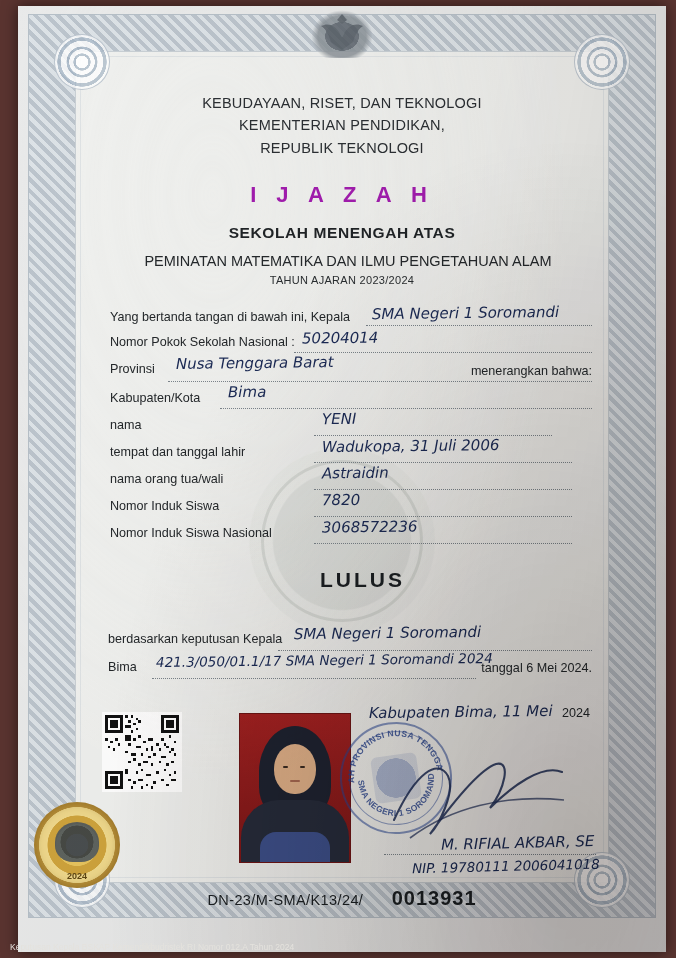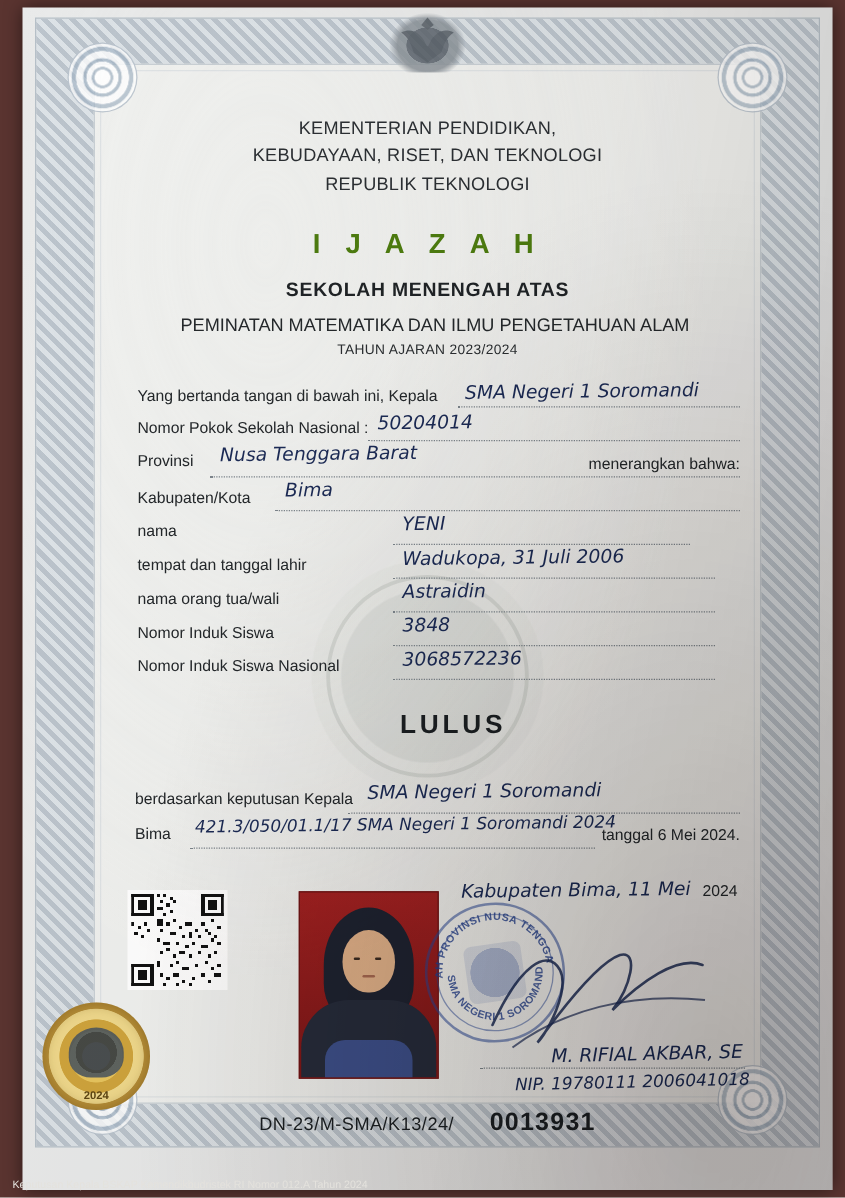--- a/index.html
+++ b/index.html
@@ -72,21 +72,21 @@
   }
 
   .content{position:absolute;left:0;right:0;top:0;bottom:0;}
 
   .ministry{
     position:absolute;left:0;right:0;top:86px;text-align:center;
     font-size:14.5px;color:#2b2f33;line-height:1.55;letter-spacing:.2px;
   }
   .ijazah{
     position:absolute;left:0;right:0;top:176px;text-align:center;
-    font-size:22px;font-weight:bold;letter-spacing:7px;color:#4d7c0f;
+    font-size:22px;font-weight:bold;letter-spacing:7px;color:#a21caf;
   }
   .level{
     position:absolute;left:0;right:0;top:218px;text-align:center;
     font-size:15.5px;font-weight:bold;color:#1f2326;letter-spacing:.6px;
   }
   .major{
     position:absolute;left:0;right:0;top:247px;text-align:center;
     font-size:14.5px;color:#24282b;padding-left:12px;
   }
   .year{
@@ -249,22 +249,22 @@
     </svg>
   </div>
 
   <div class="watermark">
     <div class="wm-inner"></div>
   </div>
 
   <div class="content">
 
     <div class="ministry">
+      <div>KEBUDAYAAN, RISET, DAN TEKNOLOGI</div>
       <div>KEMENTERIAN PENDIDIKAN,</div>
-      <div>KEBUDAYAAN, RISET, DAN TEKNOLOGI</div>
       <div>REPUBLIK TEKNOLOGI</div>
     </div>
 
     <div class="ijazah">I J A Z A H</div>
     <div class="level">SEKOLAH MENENGAH ATAS</div>
     <div class="major">PEMINATAN MATEMATIKA DAN ILMU PENGETAHUAN ALAM</div>
     <div class="year">TAHUN AJARAN 2023/2024</div>
 
     <div class="body">
 
@@ -307,21 +307,21 @@
 
       <div class="row" style="height:27px;">
         <span class="lbl">nama orang tua/wali</span>
         <span class="dots" style="left:204px;right:20px;"></span>
         <span class="val" style="left:212px;top:-4px;">Astraidin</span>
       </div>
 
       <div class="row" style="height:27px;">
         <span class="lbl">Nomor Induk Siswa</span>
         <span class="dots" style="left:204px;right:20px;"></span>
-        <span class="val" style="left:212px;top:-4px;">3848</span>
+        <span class="val" style="left:212px;top:-4px;">7820</span>
       </div>
 
       <div class="row" style="height:27px;">
         <span class="lbl">Nomor Induk Siswa Nasional</span>
         <span class="dots" style="left:204px;right:20px;"></span>
         <span class="val" style="left:212px;top:-4px;">3068572236</span>
       </div>
 
     </div>
 

